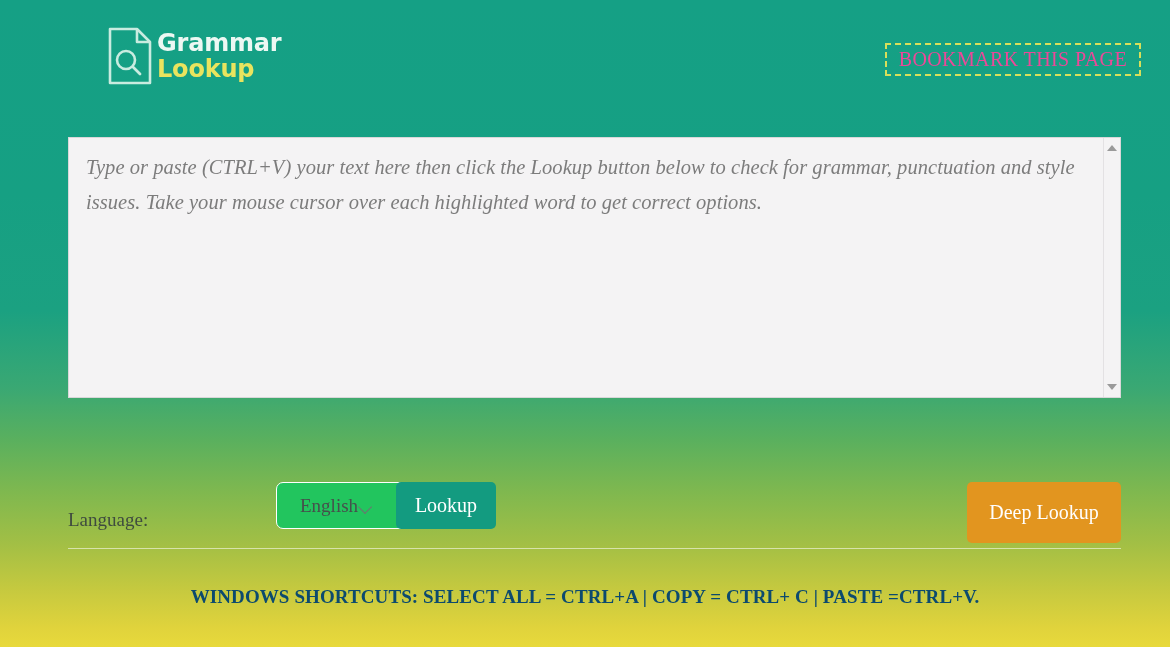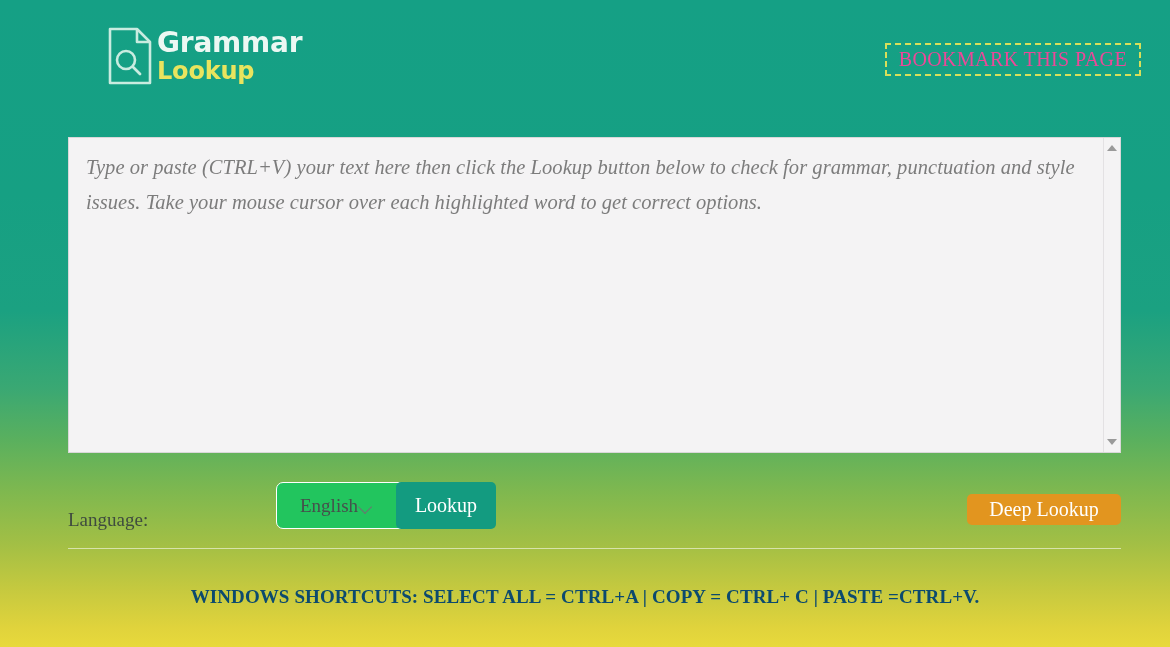--- a/index.html
+++ b/index.html
@@ -49,21 +49,21 @@
     width: 46px;
     height: 58px;
     display: block;
   }
   .logo-text {
     margin-left: 4px;
     line-height: 1.0;
   }
   .logo-line1 {
     font-family: "DejaVu Sans", sans-serif;
-    font-size: 28px;
+    font-size: 24px;
     font-weight: bold;
     color: #ecf8f3;
     letter-spacing: -0.2px;
     display: block;
   }
   .logo-line2 {
     font-family: "DejaVu Sans", sans-serif;
     font-size: 24px;
     font-weight: bold;
     color: #e9e45e;
@@ -87,21 +87,21 @@
     line-height: 1;
     white-space: nowrap;
   }
 
   
   .editor-shell {
     position: absolute;
     left: 68px;
     top: 137px;
     width: 1053px;
-    height: 316px;
+    height: 261px;
     background: #f4f3f4;
     border: 1px solid #d9d7d9;
     box-sizing: border-box;
     display: flex;
   }
   .editor-body {
     flex: 1 1 auto;
     padding: 12px 16px 10px 17px;
     overflow: hidden;
   }
@@ -210,23 +210,23 @@
     border: none;
     border-radius: 5px;
     font-family: "Liberation Serif", serif;
     font-size: 20px;
     cursor: pointer;
     padding: 0;
   }
   .deep-btn {
     position: absolute;
     right: 0;
-    top: 12px;
+    top: 0;
     width: 154px;
-    height: 31px;
+    height: 61px;
     background: #e2951f;
     color: #ffffff;
     border: none;
     border-radius: 5px;
     font-family: "Liberation Serif", serif;
     font-size: 20px;
     cursor: pointer;
     padding: 0;
   }
 

